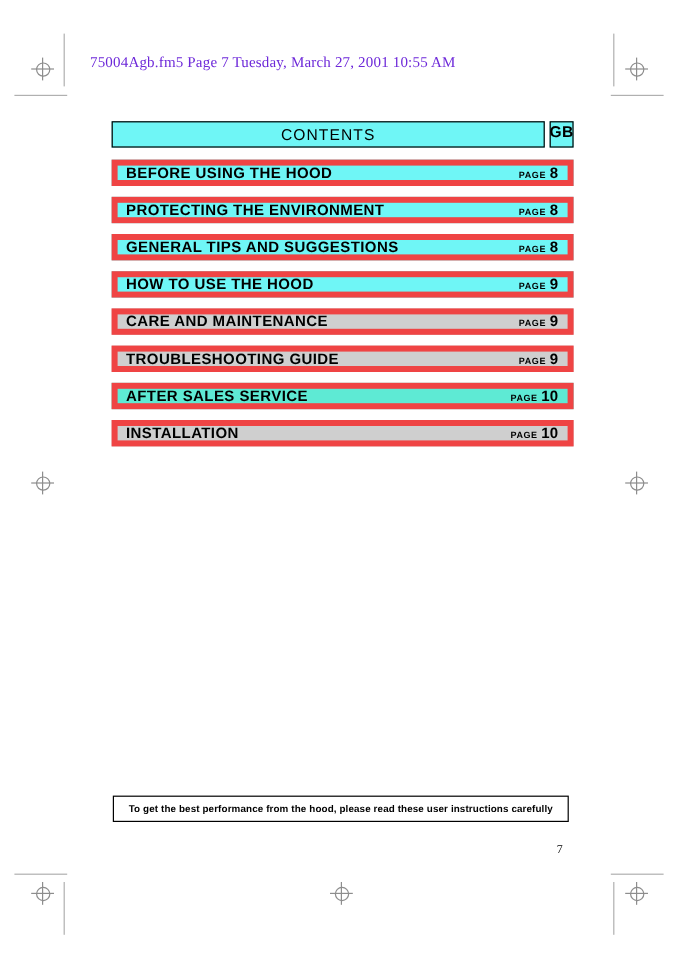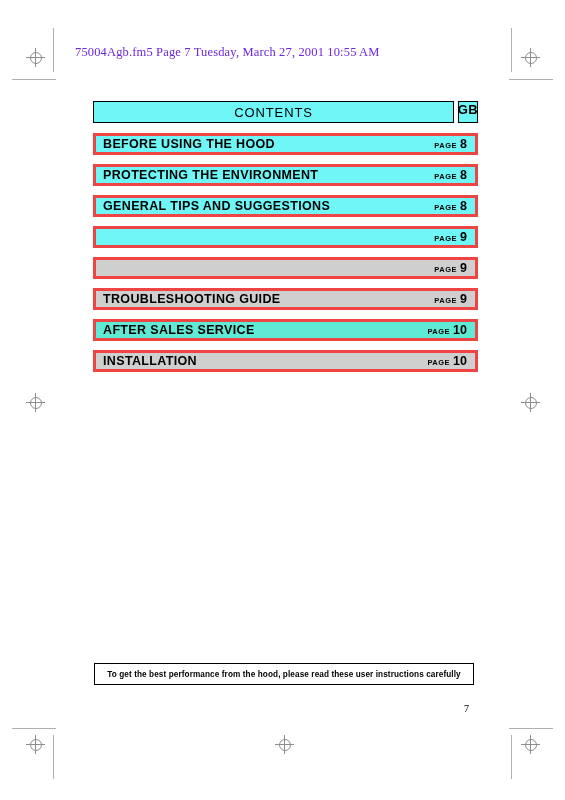--- a/index.html
+++ b/index.html
@@ -115,21 +115,21 @@
   }
   .lang-box .label {
     font-size: 13px;
     font-weight: bold;
     letter-spacing: 0.4px;
   }
 
   .toc-row {
     position: relative;
     height: 22px;
-    border: 3px solid #ef4444;
+    border: 5px solid #ef4444;
     box-sizing: border-box;
     margin-bottom: 9px;
     display: flex;
     align-items: center;
     background: #6ff6f6;
   }
   .toc-row .entry-label {
     position: absolute;
     left: 7px;
     top: 50%;
@@ -272,26 +272,28 @@
           </span>
         </div>
         <div class="toc-row" style="background: rgb(111, 246, 246);">
           <span class="entry-label">GENERAL TIPS AND SUGGESTIONS</span>
           <span class="page-ref">
             <span class="page-word">PAGE</span>
             <span class="page-num">8</span>
           </span>
         </div>
         <div class="toc-row" style="background: rgb(111, 246, 246);">
+          <span class="entry-label">HOW TO USE THE HOOD</span>
           <span class="page-ref">
             <span class="page-word">PAGE</span>
             <span class="page-num">9</span>
           </span>
         </div>
         <div class="toc-row" style="background: rgb(207, 207, 207);">
+          <span class="entry-label">CARE AND MAINTENANCE</span>
           <span class="page-ref">
             <span class="page-word">PAGE</span>
             <span class="page-num">9</span>
           </span>
         </div>
         <div class="toc-row" style="background: rgb(207, 207, 207);">
           <span class="entry-label">TROUBLESHOOTING GUIDE</span>
           <span class="page-ref">
             <span class="page-word">PAGE</span>
             <span class="page-num">9</span>

